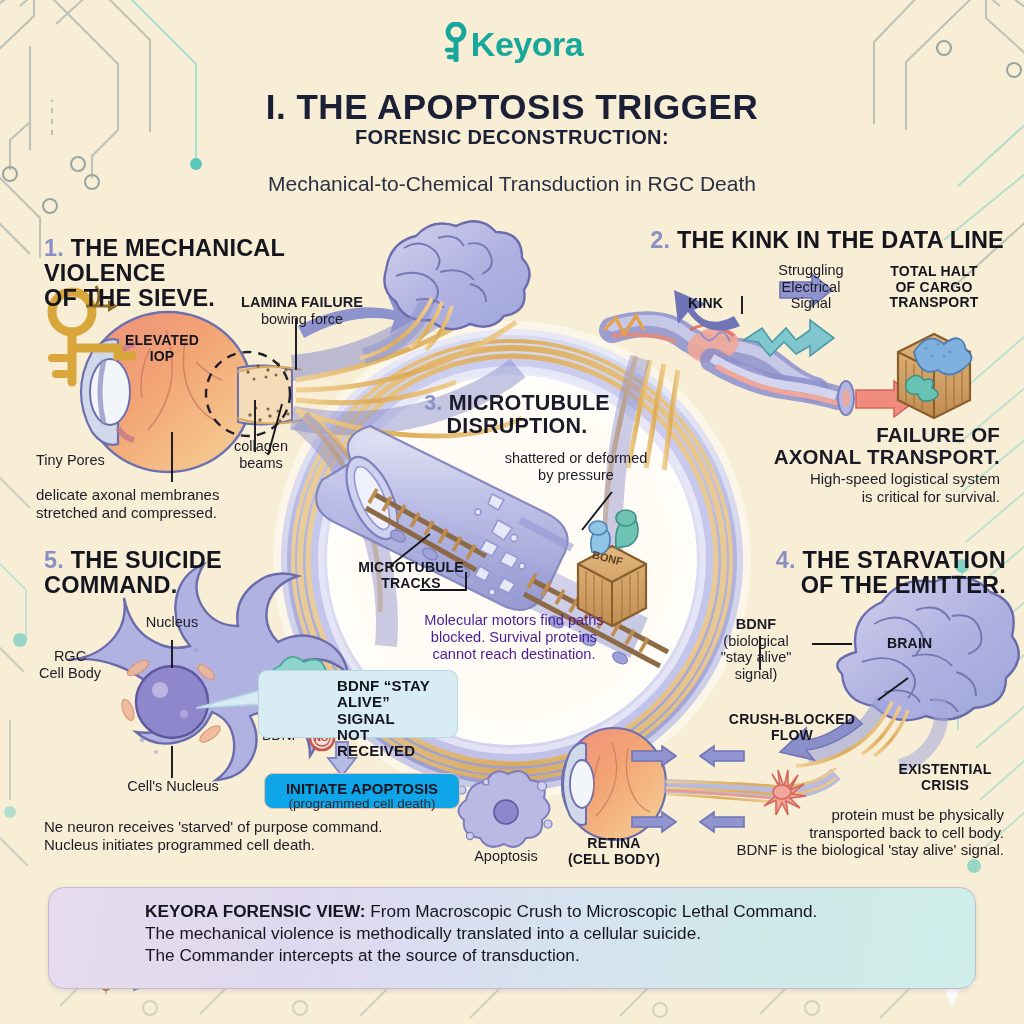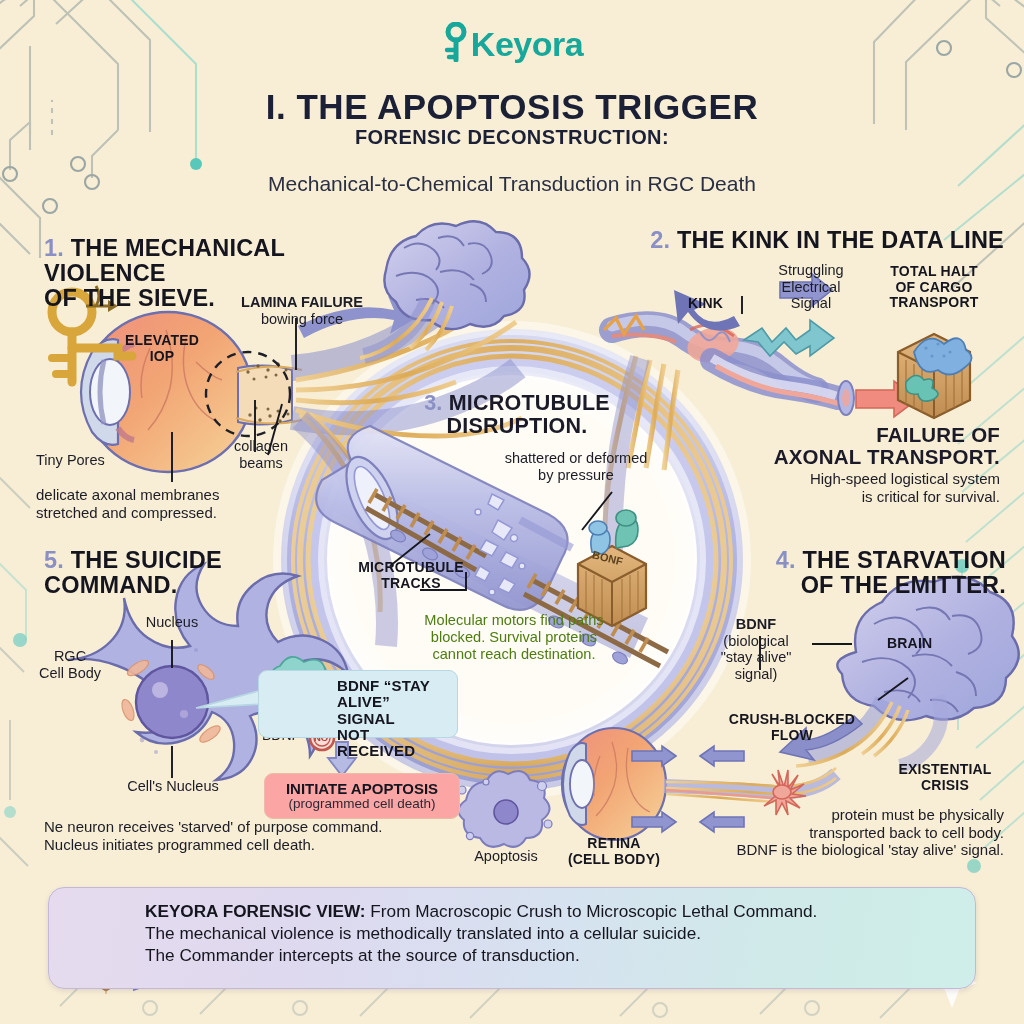--- a/index.html
+++ b/index.html
@@ -43,22 +43,22 @@
   
   .box {
     border-radius:9px; padding:7px 10px;
   }
   #bdnf-box {
     background:#d7ecf3; border:1.6px solid #b7d7e2;
     left:258px; top:670px; width:200px; height:68px;
   }
   #bdnf-box .t { font-size:15px; font-weight:bold; line-height:1.09; color:#15151f; letter-spacing:0.2px;}
   #apo-box {
-    background:#fca5a5; border:1.6px solid #eebba6;
-    left:264px; top:773px; width:196px; height:46px; text-align:center;
+    background:#0ea5e9; border:1.6px solid #eebba6;
+    left:264px; top:773px; width:196px; height:36px; text-align:center;
   }
   #apo-t1 { font-size:15px; font-weight:bold; color:#15151f; line-height:1.08;}
   #apo-t2 { font-size:13.5px; color:#2a2a34; line-height:1.1; }
 
   
   #footer {
     position:absolute; left:48px; top:887px; width:928px; height:102px;
     border-radius:16px; border:1.8px solid #c3b8d8;
     background:linear-gradient(100deg,#e6dbee 0%, #ded9ef 28%, #d6e2f0 55%, #cfeae8 80%, #cfeeea 100%);
     box-shadow:0 2px 5px rgba(90,70,120,.14);
@@ -636,21 +636,21 @@
     <span class="sec-num">3.</span>
     <span>MICROTUBULE</span><br>
     <span>DISRUPTION.</span>
   </div>
   <div class="abs lbl-reg ctr" style="left:484px; top:450px; width:184px;">
     <span>shattered or deformed</span><br><span>by pressure</span>
   </div>
   <div class="abs lbl-cap ctr" style="left:352px; top:560px; width:118px;">
     <span>MICROTUBULE</span><br><span>TRACKS</span>
   </div>
-  <div class="abs ctr" style="left:390px; top:612px; width:248px; font-size:14.6px; line-height:1.18; color:#4d7c0f;">
+  <div class="abs ctr" style="left:390px; top:612px; width:248px; font-size:14.6px; line-height:1.18; color:#4c1d95;">
     <span>Molecular motors find paths</span><br><span>blocked. Survival proteins</span><br><span>cannot reach destination.</span>
   </div>
   <div class="abs" style="left:592px; top:552px; font-size:11px; font-weight:bold; color:#5d4220; transform:rotate(14deg);">BONF</div>
 
   <div class="abs sec-head hdr-lg rt" style="left:700px; top:548px; width:306px;">
     <span class="sec-num">4.</span>
     <span>THE STARVATION</span><br>
     <span>OF THE EMITTER.</span>
   </div>
   <div class="abs lbl-reg ctr" style="left:700px; top:616px; width:112px;">

